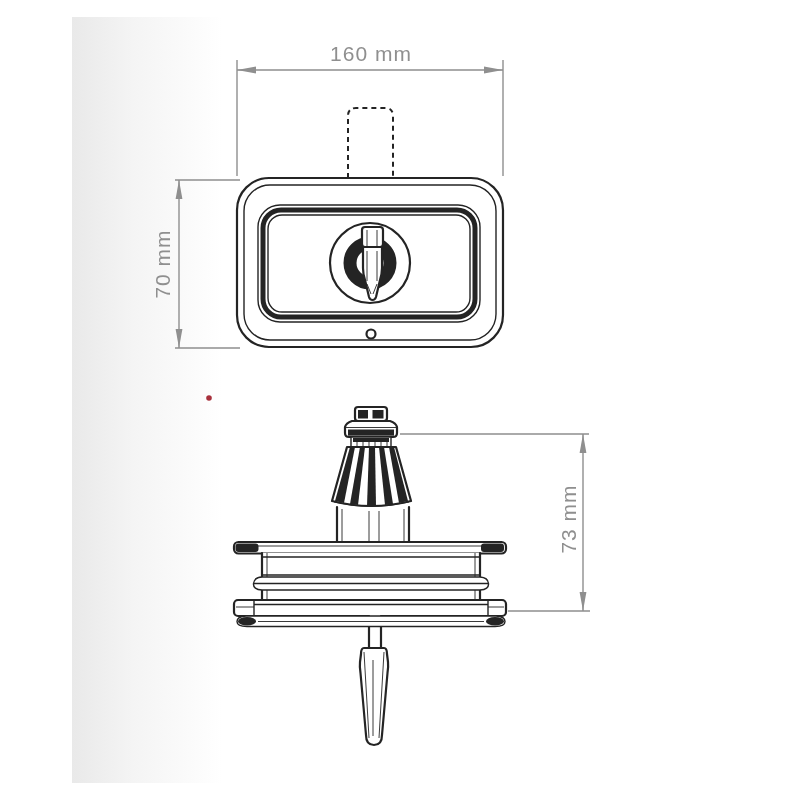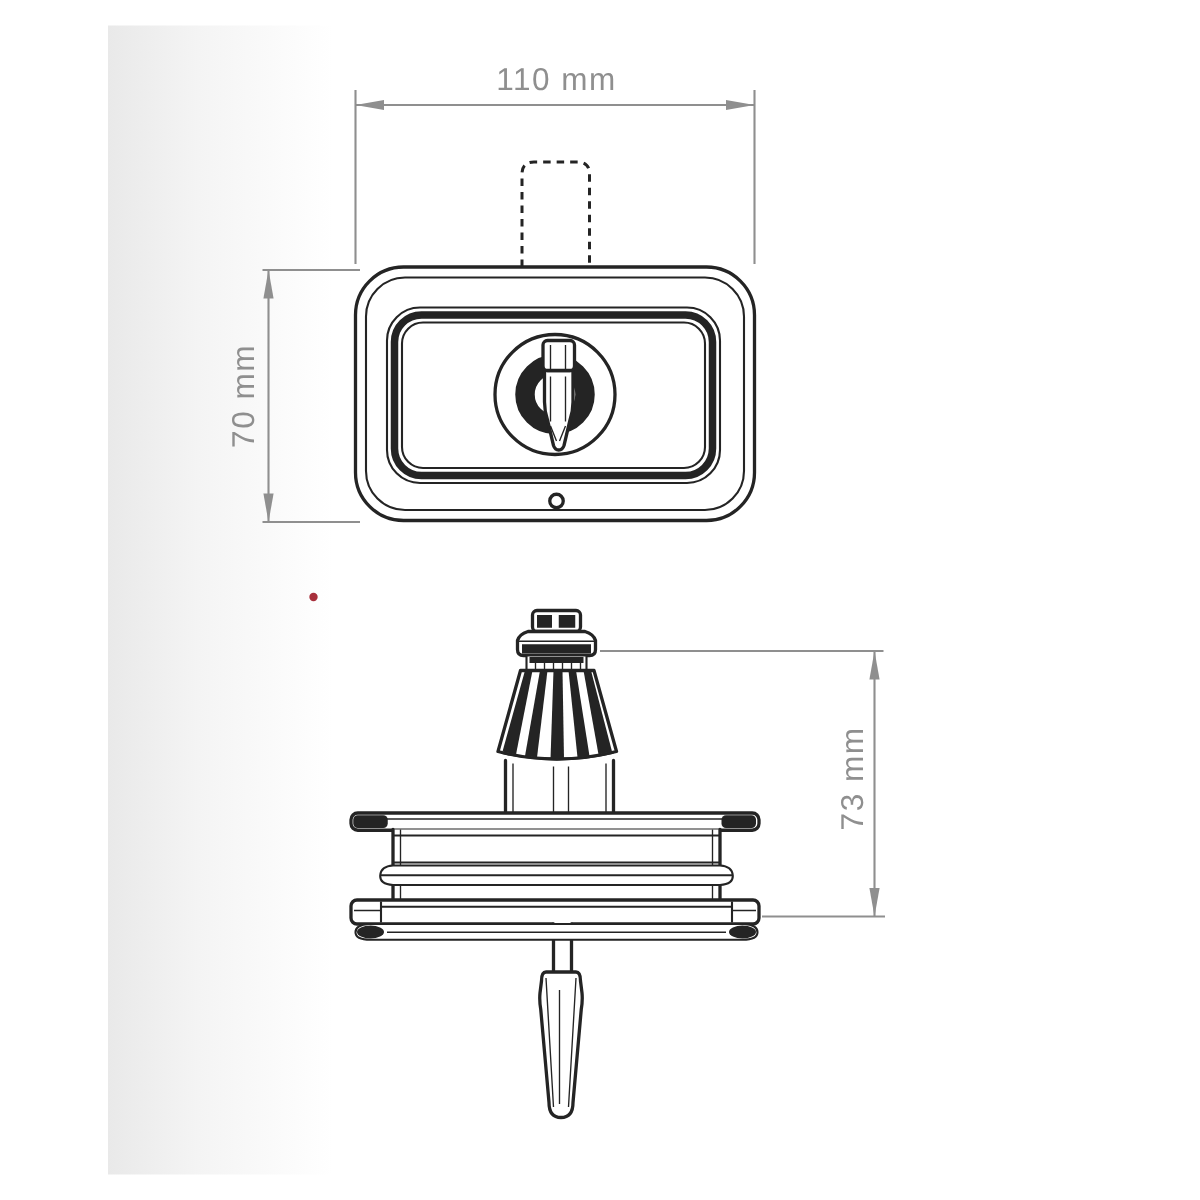--- a/index.html
+++ b/index.html
@@ -164,17 +164,17 @@
     </g>
   </g>
 
   <g>
     <path class="dim" d="M400,434 H589 M508,611 H590 M583,434 V611"></path>
     <polygon class="dimfill" points="583,434 579.6,453 586.4,453"></polygon>
     <polygon class="dimfill" points="583,611 579.6,592 586.4,592"></polygon>
   </g>
 </svg>
 
-<div class="dim-label" style="left:301px;top:42px;">110 mm</div>
+<div class="dim-label" style="left:301px;top:42px;">160 mm</div>
 
 <div class="dim-label rot" style="left:93px;top:252px;">70 mm</div>
 
 <div class="dim-label rot" style="left:499px;top:507px;">73 mm</div>
 
 </body></html>

